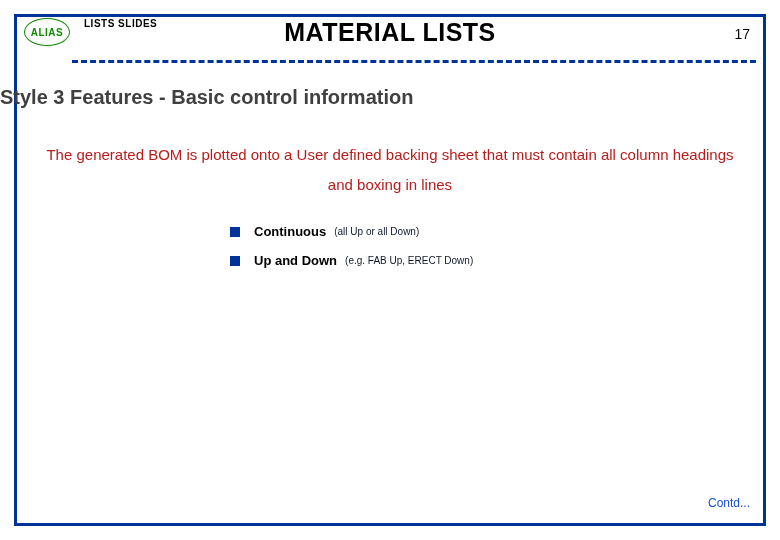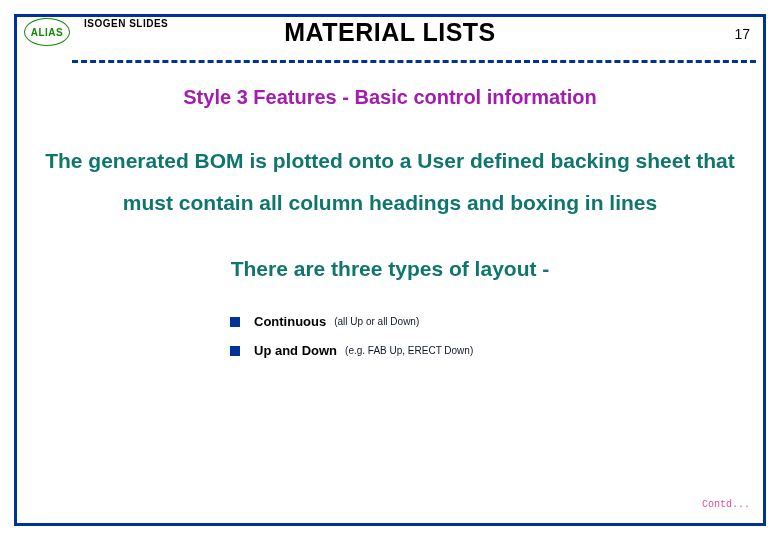--- a/index.html
+++ b/index.html
@@ -66,39 +66,37 @@
     top: 60px;
     left: 72px;
     right: 24px;
     height: 0;
     border-top: 3px dashed #003399;
   }
   .section-title {
     position: absolute;
     top: 86px;
     left: 0; right: 0;
-    text-align: center;
     font-size: 20px;
     font-weight: 900;
     font-family: Verdana, Geneva, sans-serif;
-    color: #a21caf;
+    color: #404040;
   }
   .body {
     position: absolute;
     top: 140px;
     left: 40px;
     right: 40px;
   }
   .para {
     text-align: center;
-    font-size: 21px;
-    color: #0f766e;
+    font-size: 15px;
+    color: #b91c1c;
     line-height: 2.0;
     margin-bottom: 24px;
-    font-weight: bold;
   }
   .list {
     margin: 18px 0 0 190px;
   }
   .list-row {
     display: flex;
     align-items: center;
     margin: 14px 0;
   }
   .bullet {
@@ -114,44 +112,42 @@
     margin-right: 8px;
   }
   .note {
     font-size: 10px;
     color: #0f172a;
   }
   .contd {
     position: absolute;
     right: 30px;
     bottom: 30px;
-    font-size: 10px;
-    color: #ec4899;
-    font-family: Liberation Mono, monospace;
+    font-size: 12px;
+    color: #1d4ed8;
   }
 </style>
 </head>
 <body>
 
 <div class="slide-border"></div>
 
 <div class="header">
   <div class="alias-badge">ALIAS</div>
-  <div class="header-sub">ISOGEN SLIDES</div>
+  <div class="header-sub">LISTS SLIDES</div>
   <div class="header-title">MATERIAL LISTS</div>
   <div class="page-number">17</div>
 </div>
 
 <div class="dash-rule"></div>
 
 <div class="section-title">Style 3 Features - Basic control information</div>
 
 <div class="body">
   <div class="para">The generated BOM is plotted onto a User defined backing sheet that must contain all column headings and boxing in lines</div>
-  <div class="para">There are three types of layout -</div>
 
   <div class="list">
     <div class="list-row">
       <div class="bullet"></div>
       <span class="term">Continuous</span>
       <span class="note">(all Up or all Down)</span>
     </div>
     <div class="list-row">
       <div class="bullet"></div>
       <span class="term">Up and Down</span>

